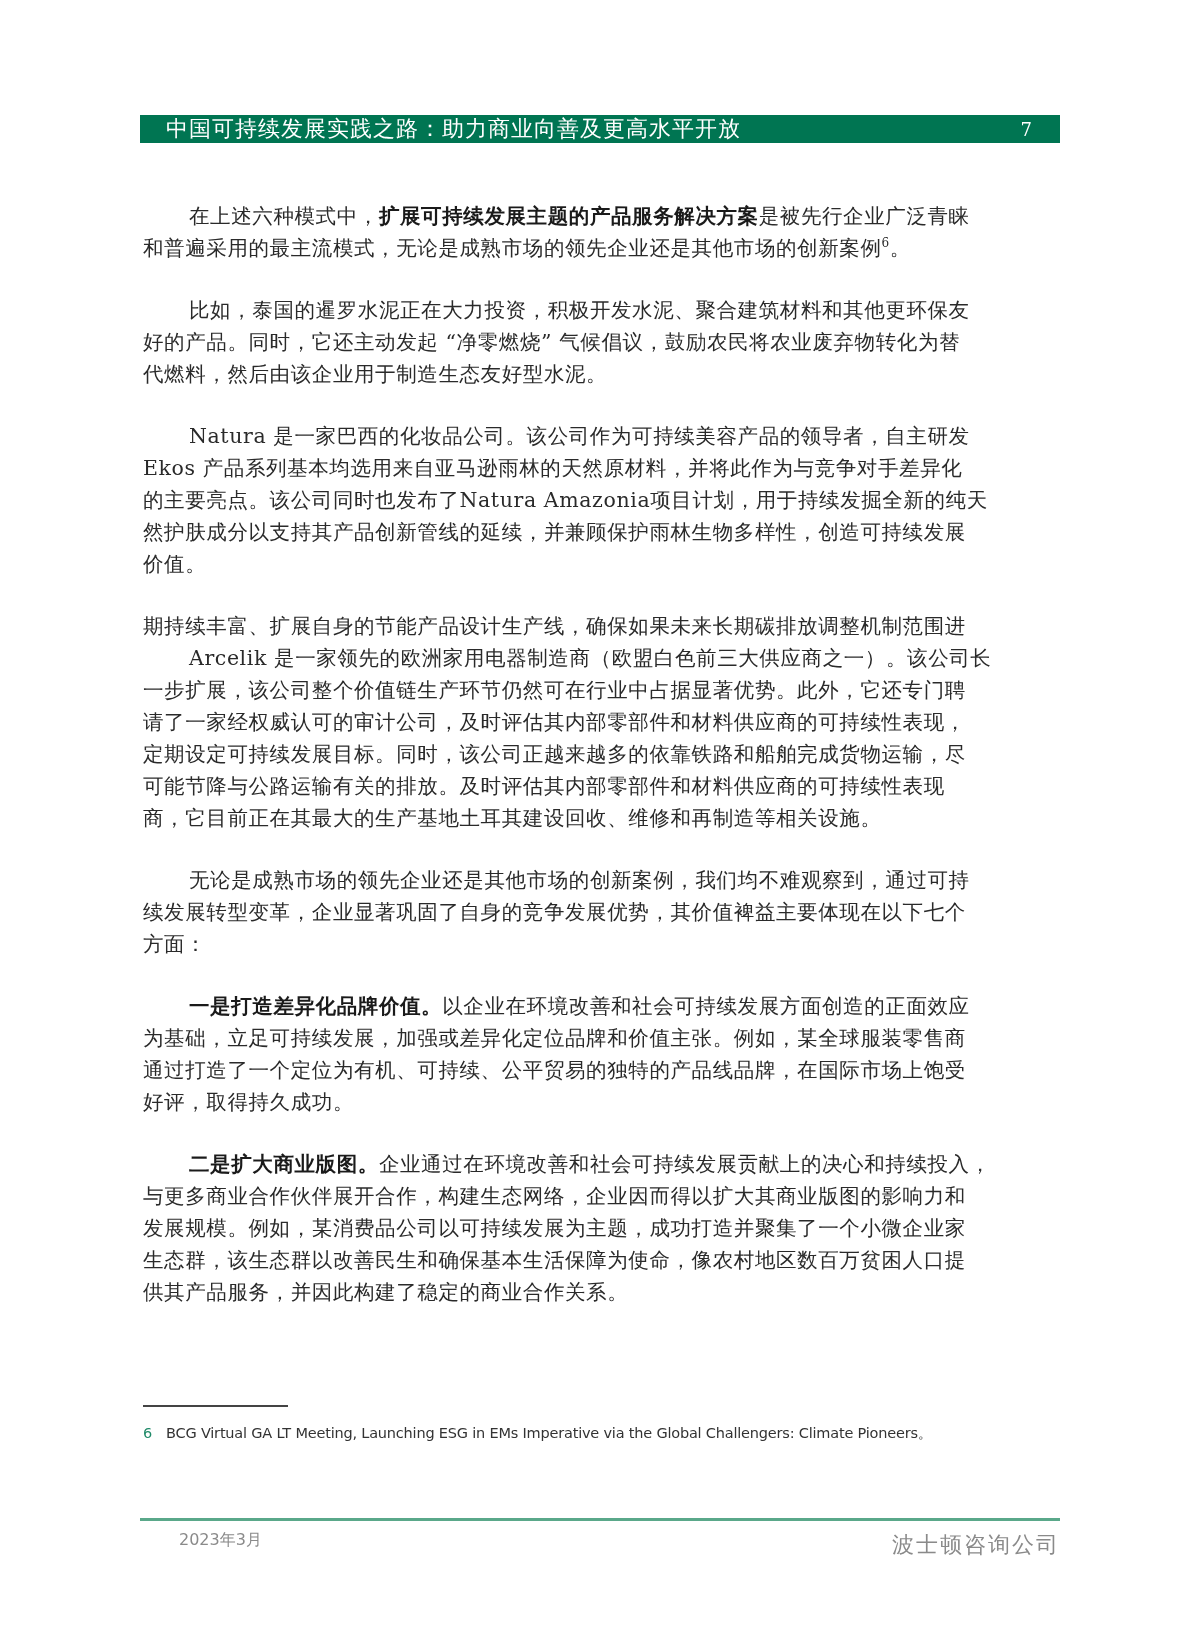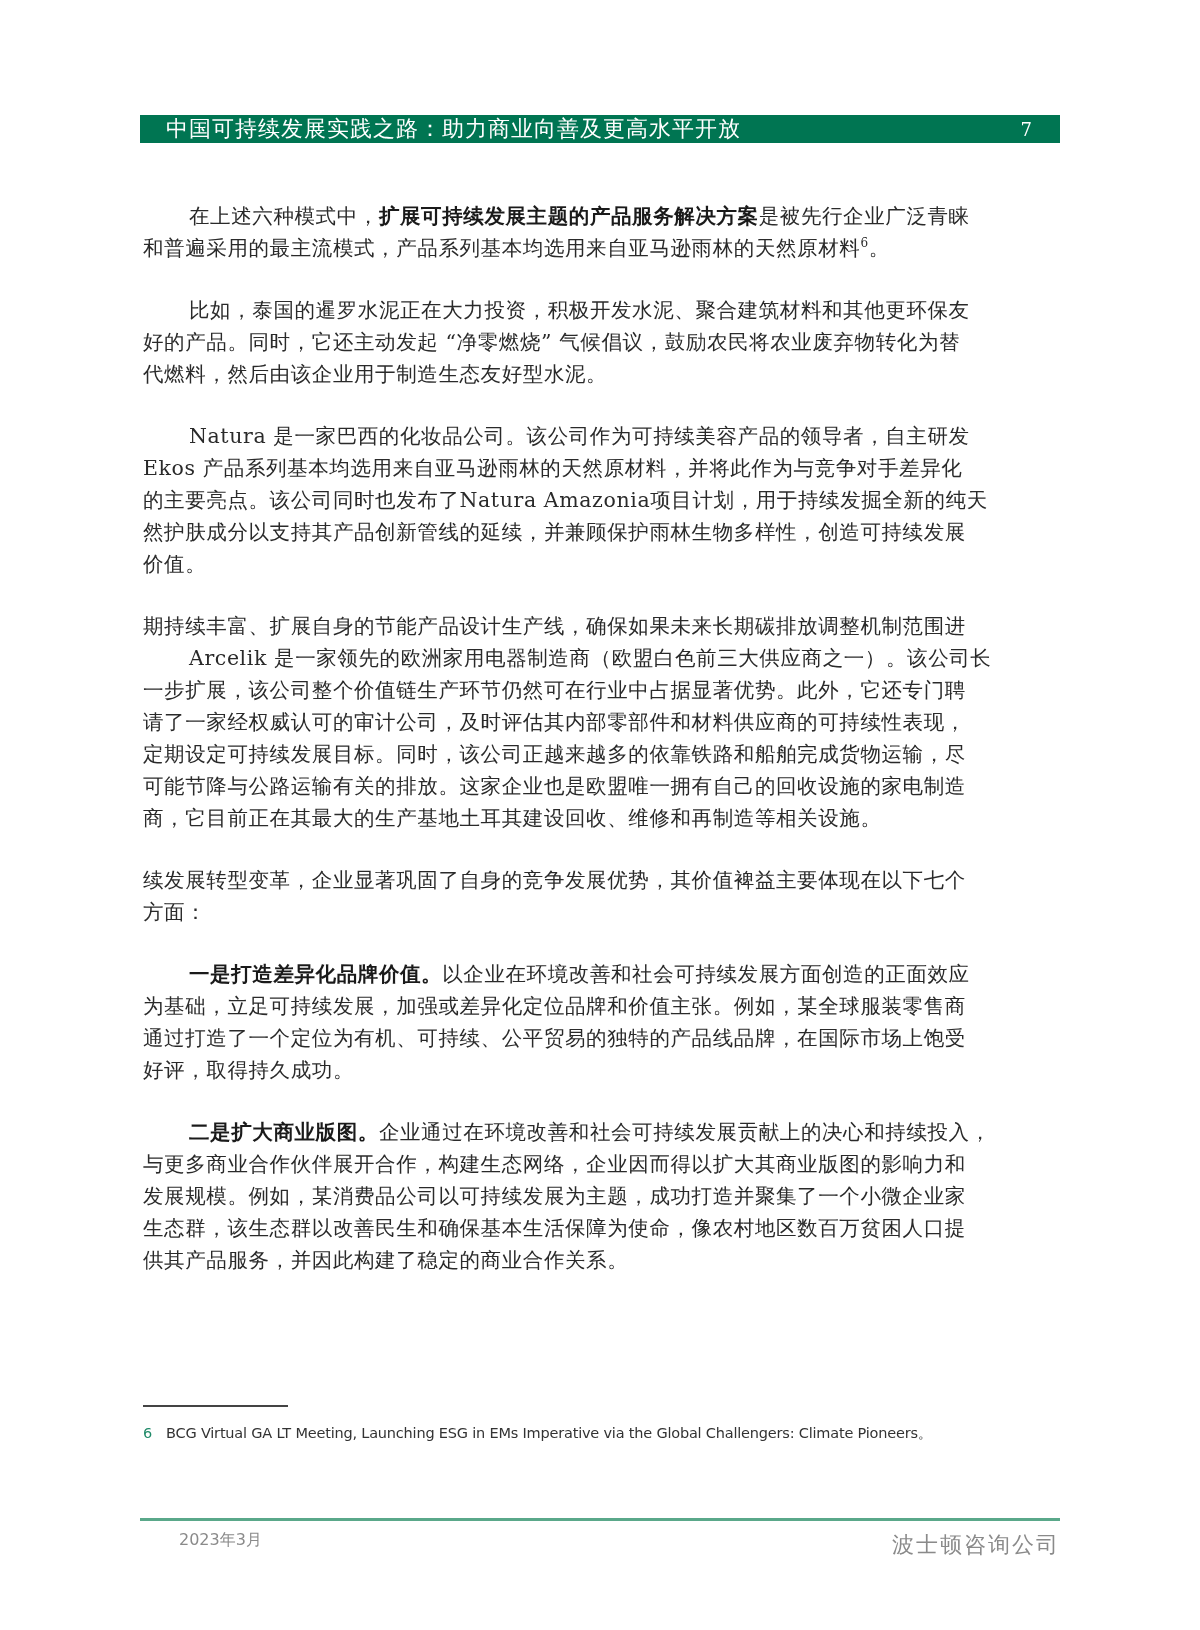--- a/index.html
+++ b/index.html
@@ -30,44 +30,45 @@
 <body>
 
 <div class="header-bar">
   <span class="header-title">中国可持续发展实践之路：助力商业向善及更高水平开放</span>
   <span class="header-page">7</span>
 </div>
 
 <div class="body-text" id="body-text">
     <p class="para">
       <span class="line indent"><span>在上述六种模式中，</span><b>扩展可持续发展主题的产品服务解决方案</b><span>是被先行企业广泛青睐</span></span>
-      <span class="line"><span>和普遍采用的最主流模式，产品系列基本均选用来自亚马逊雨林的天然原材料</span><sup>6</sup><span>。</span></span>
+      <span class="line"><span>和普遍采用的最主流模式，无论是成熟市场的领先企业还是其他市场的创新案例</span><sup>6</sup><span>。</span></span>
     </p>
     <p class="para">
       <span class="line indent"><span>比如，泰国的暹罗水泥正在大力投资，积极开发水泥、聚合建筑材料和其他更环保友</span></span>
       <span class="line"><span>好的产品。同时，它还主动发起 “净零燃烧” 气候倡议，鼓励农民将农业废弃物转化为替</span></span>
       <span class="line"><span>代燃料，然后由该企业用于制造生态友好型水泥。</span></span>
     </p>
     <p class="para">
       <span class="line indent"><span>Natura 是一家巴西的化妆品公司。该公司作为可持续美容产品的领导者，自主研发</span></span>
       <span class="line"><span>Ekos 产品系列基本均选用来自亚马逊雨林的天然原材料，并将此作为与竞争对手差异化</span></span>
       <span class="line"><span>的主要亮点。该公司同时也发布了Natura Amazonia项目计划，用于持续发掘全新的纯天</span></span>
       <span class="line"><span>然护肤成分以支持其产品创新管线的延续，并兼顾保护雨林生物多样性，创造可持续发展</span></span>
       <span class="line"><span>价值。</span></span>
     </p>
     <p class="para">
       <span class="line"><span>期持续丰富、扩展自身的节能产品设计生产线，确保如果未来长期碳排放调整机制范围进</span></span>
       <span class="line indent"><span>Arcelik 是一家领先的欧洲家用电器制造商（欧盟白色前三大供应商之一）。该公司长</span></span>
       <span class="line"><span>一步扩展，该公司整个价值链生产环节仍然可在行业中占据显著优势。此外，它还专门聘</span></span>
       <span class="line"><span>请了一家经权威认可的审计公司，及时评估其内部零部件和材料供应商的可持续性表现，</span></span>
       <span class="line"><span>定期设定可持续发展目标。同时，该公司正越来越多的依靠铁路和船舶完成货物运输，尽</span></span>
-      <span class="line"><span>可能节降与公路运输有关的排放。这家企业也是欧盟唯一拥有自己的回收设施的家电制造</span></span>
+      <span class="line"><span>可能节降与公路运输有关的排放。及时评估其内部零部件和材料供应商的可持续性表现</span></span>
       <span class="line"><span>商，它目前正在其最大的生产基地土耳其建设回收、维修和再制造等相关设施。</span></span>
     </p>
     <p class="para">
+      <span class="line indent"><span>无论是成熟市场的领先企业还是其他市场的创新案例，我们均不难观察到，通过可持</span></span>
       <span class="line"><span>续发展转型变革，企业显著巩固了自身的竞争发展优势，其价值裨益主要体现在以下七个</span></span>
       <span class="line"><span>方面：</span></span>
     </p>
     <p class="para">
       <span class="line indent"><b>一是打造差异化品牌价值。</b><span>以企业在环境改善和社会可持续发展方面创造的正面效应</span></span>
       <span class="line"><span>为基础，立足可持续发展，加强或差异化定位品牌和价值主张。例如，某全球服装零售商</span></span>
       <span class="line"><span>通过打造了一个定位为有机、可持续、公平贸易的独特的产品线品牌，在国际市场上饱受</span></span>
       <span class="line"><span>好评，取得持久成功。</span></span>
     </p>
     <p class="para">

